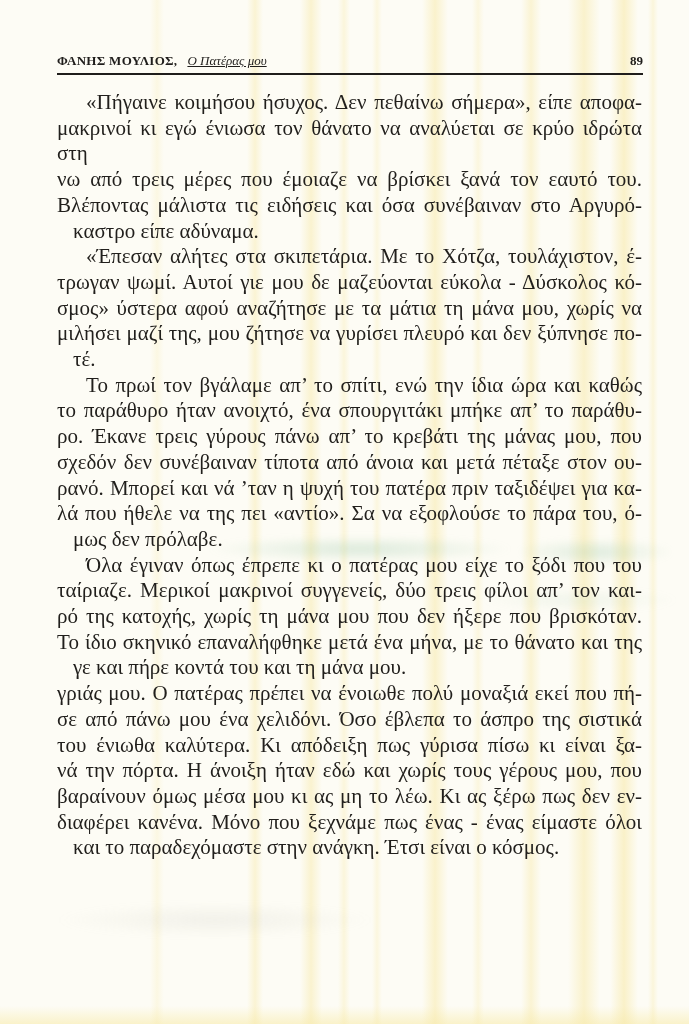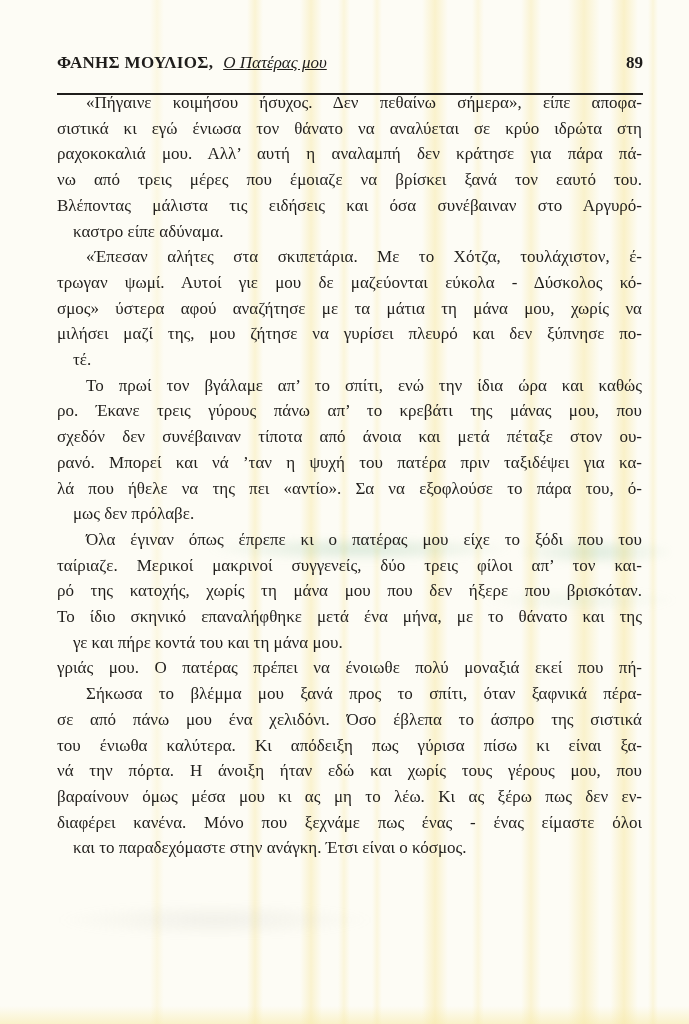--- a/index.html
+++ b/index.html
@@ -45,31 +45,31 @@
         background: radial-gradient(ellipse, rgba(145,195,160,.28), rgba(145,195,160,0) 70%); }
   .s3 { left: 55px; top: 903px; width: 320px; height: 34px;
         background: radial-gradient(ellipse, rgba(185,185,175,.16), rgba(185,185,175,0) 70%); }
   .s4 { left: 480px; top: 588px; width: 200px; height: 24px;
         background: radial-gradient(ellipse, rgba(160,200,170,.14), rgba(160,200,170,0) 70%); }
 
   .header {
     position: absolute; left: 57px; right: 46px; top: 53px;
     display: flex; align-items: baseline;
     border-bottom: 2px solid #1f1d1b;
-    padding-bottom: 20px;
-    font-size: 17px; color: #1f1d1b;
+    padding-bottom: 4px;
+    font-size: 13px; color: #1f1d1b;
     white-space: nowrap;
   }
   .header .author { font-weight: bold; letter-spacing: .3px; }
   .header .title  { font-style: italic; margin-left: 10px; text-decoration: underline; }
   .header .pagenum{ margin-left: auto; font-weight: bold; }
 
   .body-text {
     position: absolute; left: 57px; top: 90px; width: 585px;
-    font-size: 17px; line-height: 25.7px; color: #211f1c;
+    font-size: 21px; line-height: 25.7px; color: #211f1c;
   }
   .para { margin: 0; }
   .line { text-align: justify; text-align-last: justify; }
   .line.first { text-indent: 29px; }
   .line.last  { text-align-last: left; margin-left: 16px; }
 </style>
 </head>
 <body>
 
 <div class="page">
@@ -81,51 +81,50 @@
 
   <div class="header">
     <span class="author">ΦΑΝΗΣ ΜΟΥΛΙΟΣ,</span>
     <span class="title">Ο Πατέρας μου</span>
     <span class="pagenum">89</span>
   </div>
 
   <div class="body-text">
       <div class="para">
         <div class="line first">«Πήγαινε κοιμήσου ήσυχος. Δεν πεθαίνω σήμερα», είπε αποφα-</div>
-        <div class="line">σιστικά κι εγώ ένιωσα τον θάνατο να αναλύεται σε κρύο ιδρώτα στη</div>
-        <div class="line">ραχοκοκαλιά μου. Αλλ’ αυτή η αναλαμπή δεν κράτησε για πάρα πά-</div>
+        <div class="line">μακρινοί κι εγώ ένιωσα τον θάνατο να αναλύεται σε κρύο ιδρώτα στη</div>
         <div class="line">νω από τρεις μέρες που έμοιαζε να βρίσκει ξανά τον εαυτό του.</div>
         <div class="line">Βλέποντας μάλιστα τις ειδήσεις και όσα συνέβαιναν στο Αργυρό-</div>
         <div class="line last">καστρο είπε αδύναμα.</div>
       </div>
       <div class="para">
         <div class="line first">«Έπεσαν αλήτες στα σκιπετάρια. Με το Χότζα, τουλάχιστον, έ-</div>
         <div class="line">τρωγαν ψωμί. Αυτοί γιε μου δε μαζεύονται εύκολα - Δύσκολος κό-</div>
         <div class="line">σμος» ύστερα αφού αναζήτησε με τα μάτια τη μάνα μου, χωρίς να</div>
         <div class="line">μιλήσει μαζί της, μου ζήτησε να γυρίσει πλευρό και δεν ξύπνησε πο-</div>
         <div class="line last">τέ.</div>
       </div>
       <div class="para">
         <div class="line first">Το πρωί τον βγάλαμε απ’ το σπίτι, ενώ την ίδια ώρα και καθώς</div>
+        <div class="line">το παράθυρο ήταν ανοιχτό, ένα σπουργιτάκι μπήκε απ’ το παράθυ-</div>
         <div class="line">ρο. Έκανε τρεις γύρους πάνω απ’ το κρεβάτι της μάνας μου, που</div>
         <div class="line">σχεδόν δεν συνέβαιναν τίποτα από άνοια και μετά πέταξε στον ου-</div>
         <div class="line">ρανό. Μπορεί και νά ’ταν η ψυχή του πατέρα πριν ταξιδέψει για κα-</div>
         <div class="line">λά που ήθελε να της πει «αντίο». Σα να εξοφλούσε το πάρα του, ό-</div>
         <div class="line last">μως δεν πρόλαβε.</div>
       </div>
       <div class="para">
         <div class="line first">Όλα έγιναν όπως έπρεπε κι ο πατέρας μου είχε το ξόδι που του</div>
         <div class="line">ταίριαζε. Μερικοί μακρινοί συγγενείς, δύο τρεις φίλοι απ’ τον και-</div>
         <div class="line">ρό της κατοχής, χωρίς τη μάνα μου που δεν ήξερε που βρισκόταν.</div>
         <div class="line">Το ίδιο σκηνικό επαναλήφθηκε μετά ένα μήνα, με το θάνατο και της</div>
         <div class="line last">γε και πήρε κοντά του και τη μάνα μου.</div>
         <div class="line">γριάς μου. Ο πατέρας πρέπει να ένοιωθε πολύ μοναξιά εκεί που πή-</div>
       </div>
       <div class="para">
-        <div class="line first">Σήκωσα το βλέμμα μου ξανά προς το σπίτι, όταν ξαφνικά πέρα-</div>
         <div class="line">σε από πάνω μου ένα χελιδόνι. Όσο έβλεπα το άσπρο της σιστικά</div>
         <div class="line">του ένιωθα καλύτερα. Κι απόδειξη πως γύρισα πίσω κι είναι ξα-</div>
         <div class="line">νά την πόρτα. Η άνοιξη ήταν εδώ και χωρίς τους γέρους μου, που</div>
         <div class="line">βαραίνουν όμως μέσα μου κι ας μη το λέω. Κι ας ξέρω πως δεν εν-</div>
         <div class="line">διαφέρει κανένα. Μόνο που ξεχνάμε πως ένας - ένας είμαστε όλοι</div>
         <div class="line last">και το παραδεχόμαστε στην ανάγκη. Έτσι είναι ο κόσμος.</div>
       </div>
     </div>
 </div>
 

